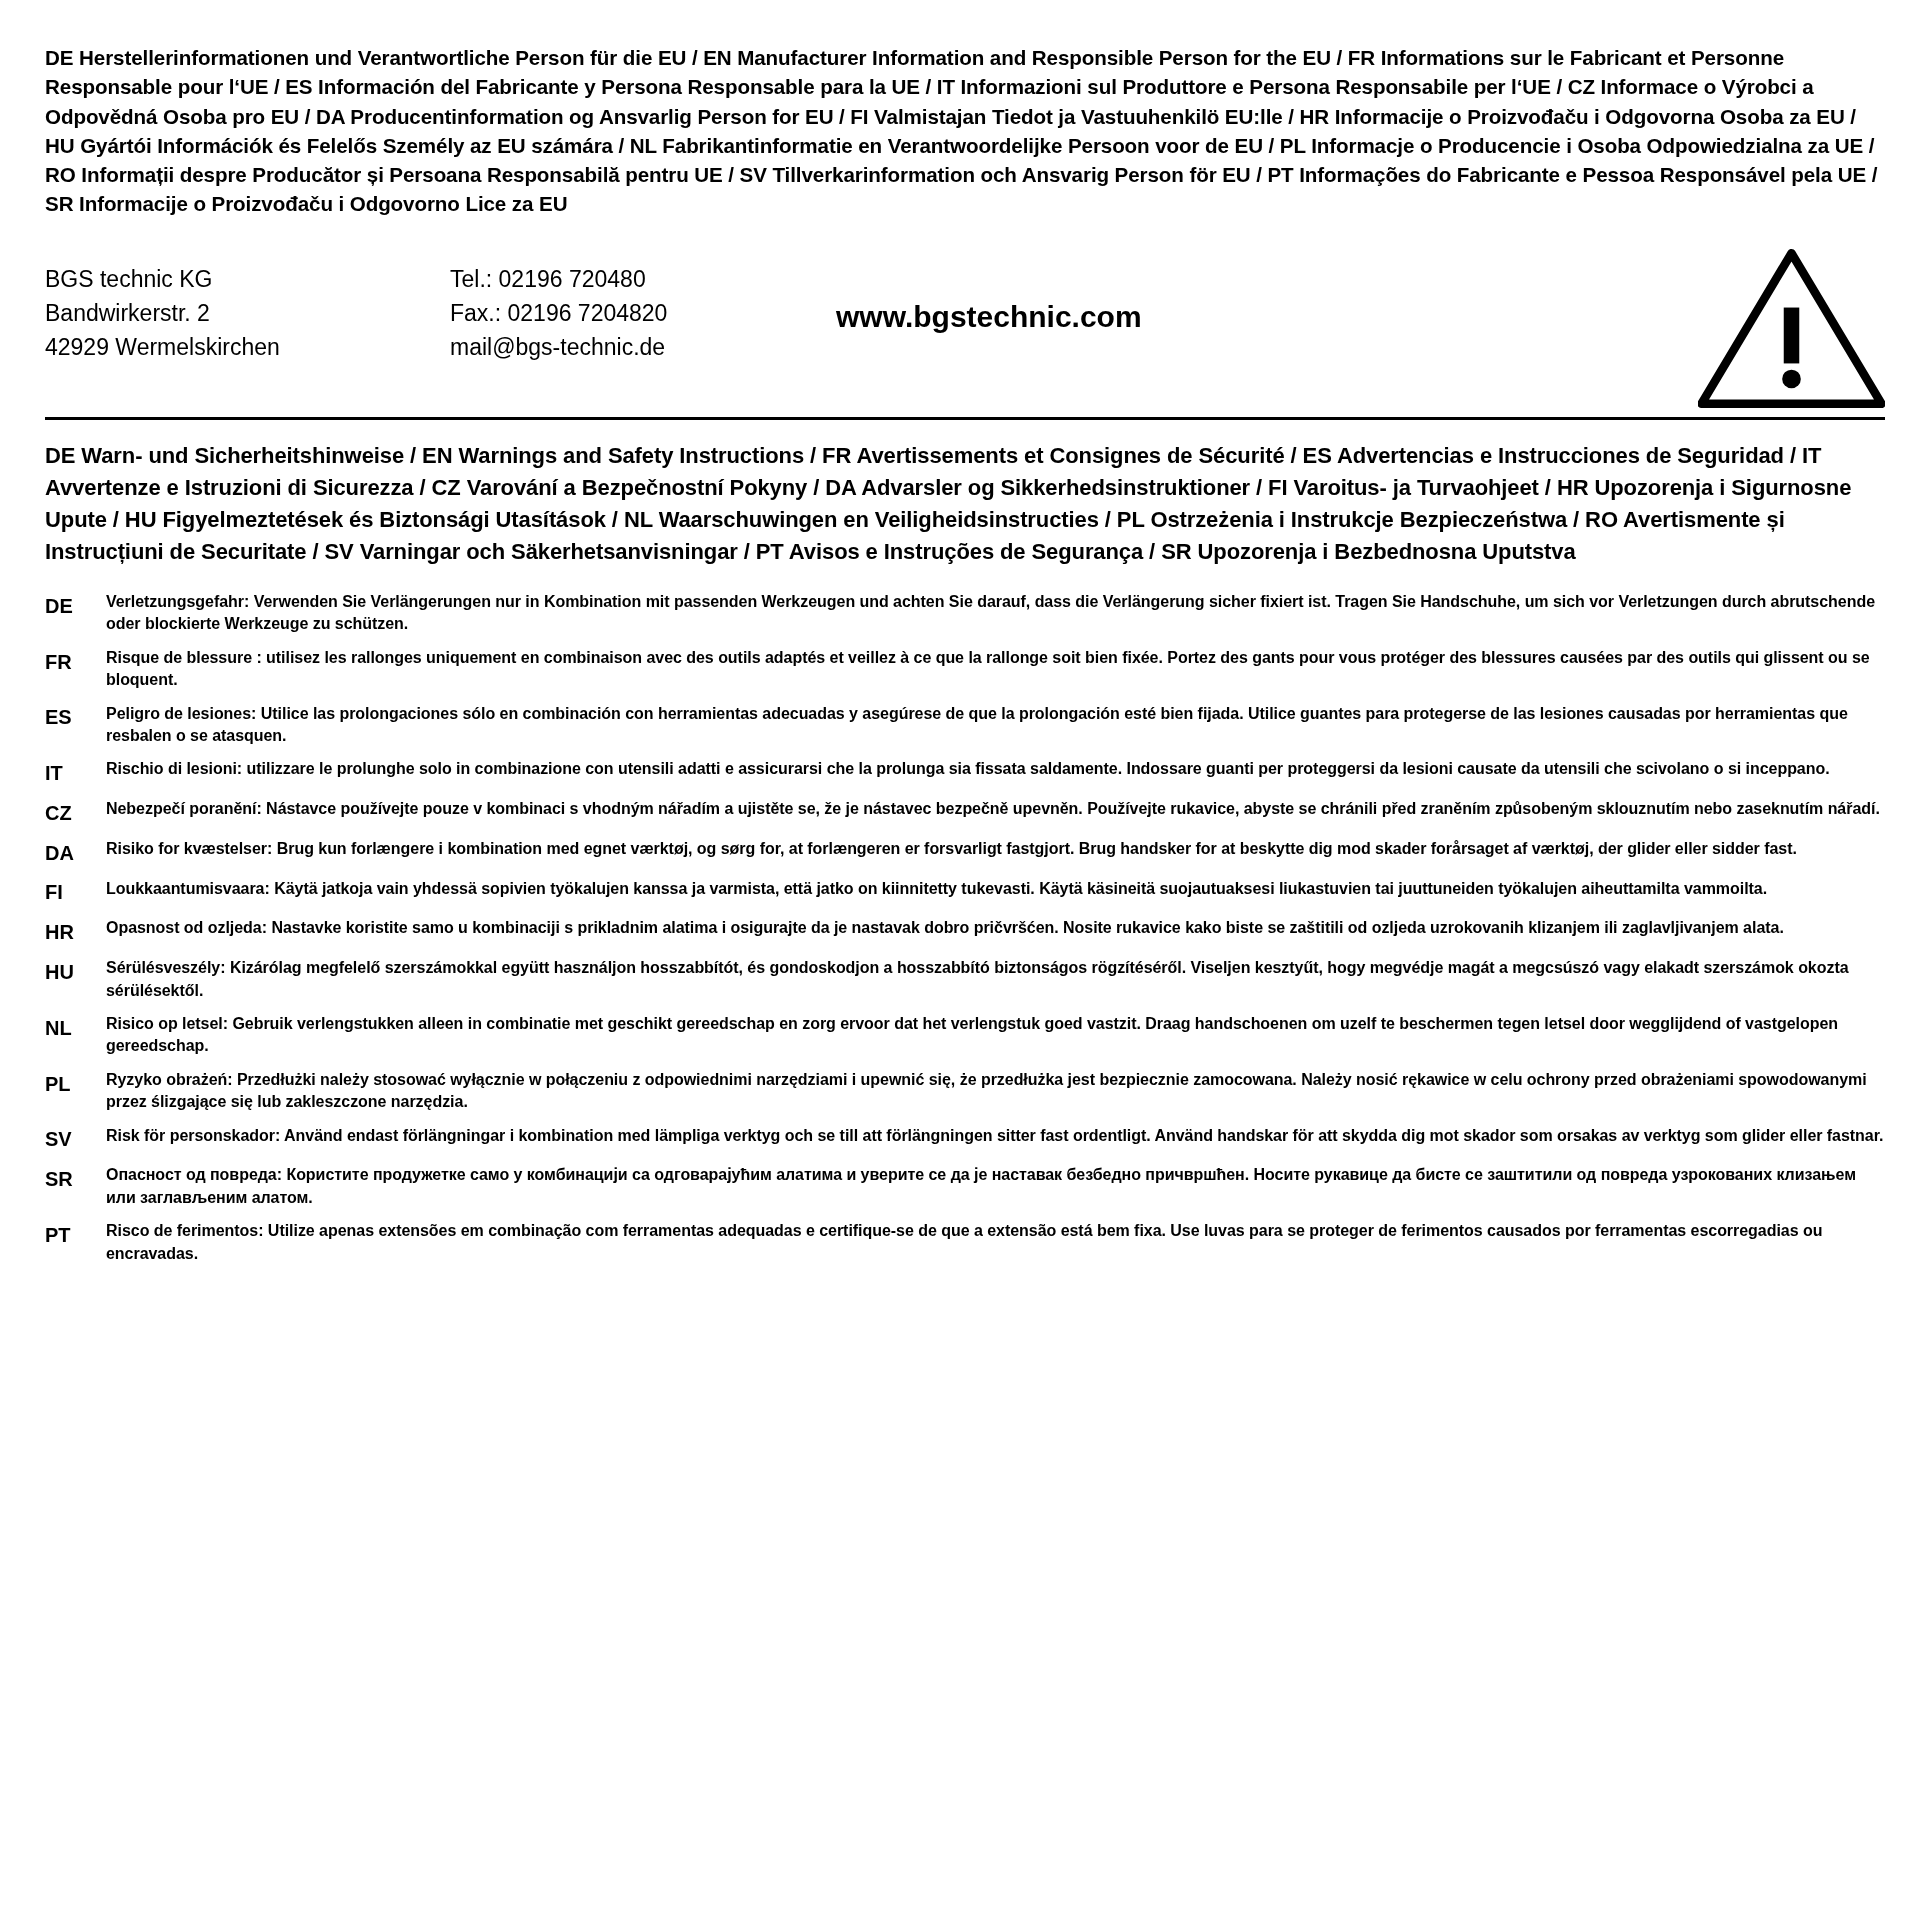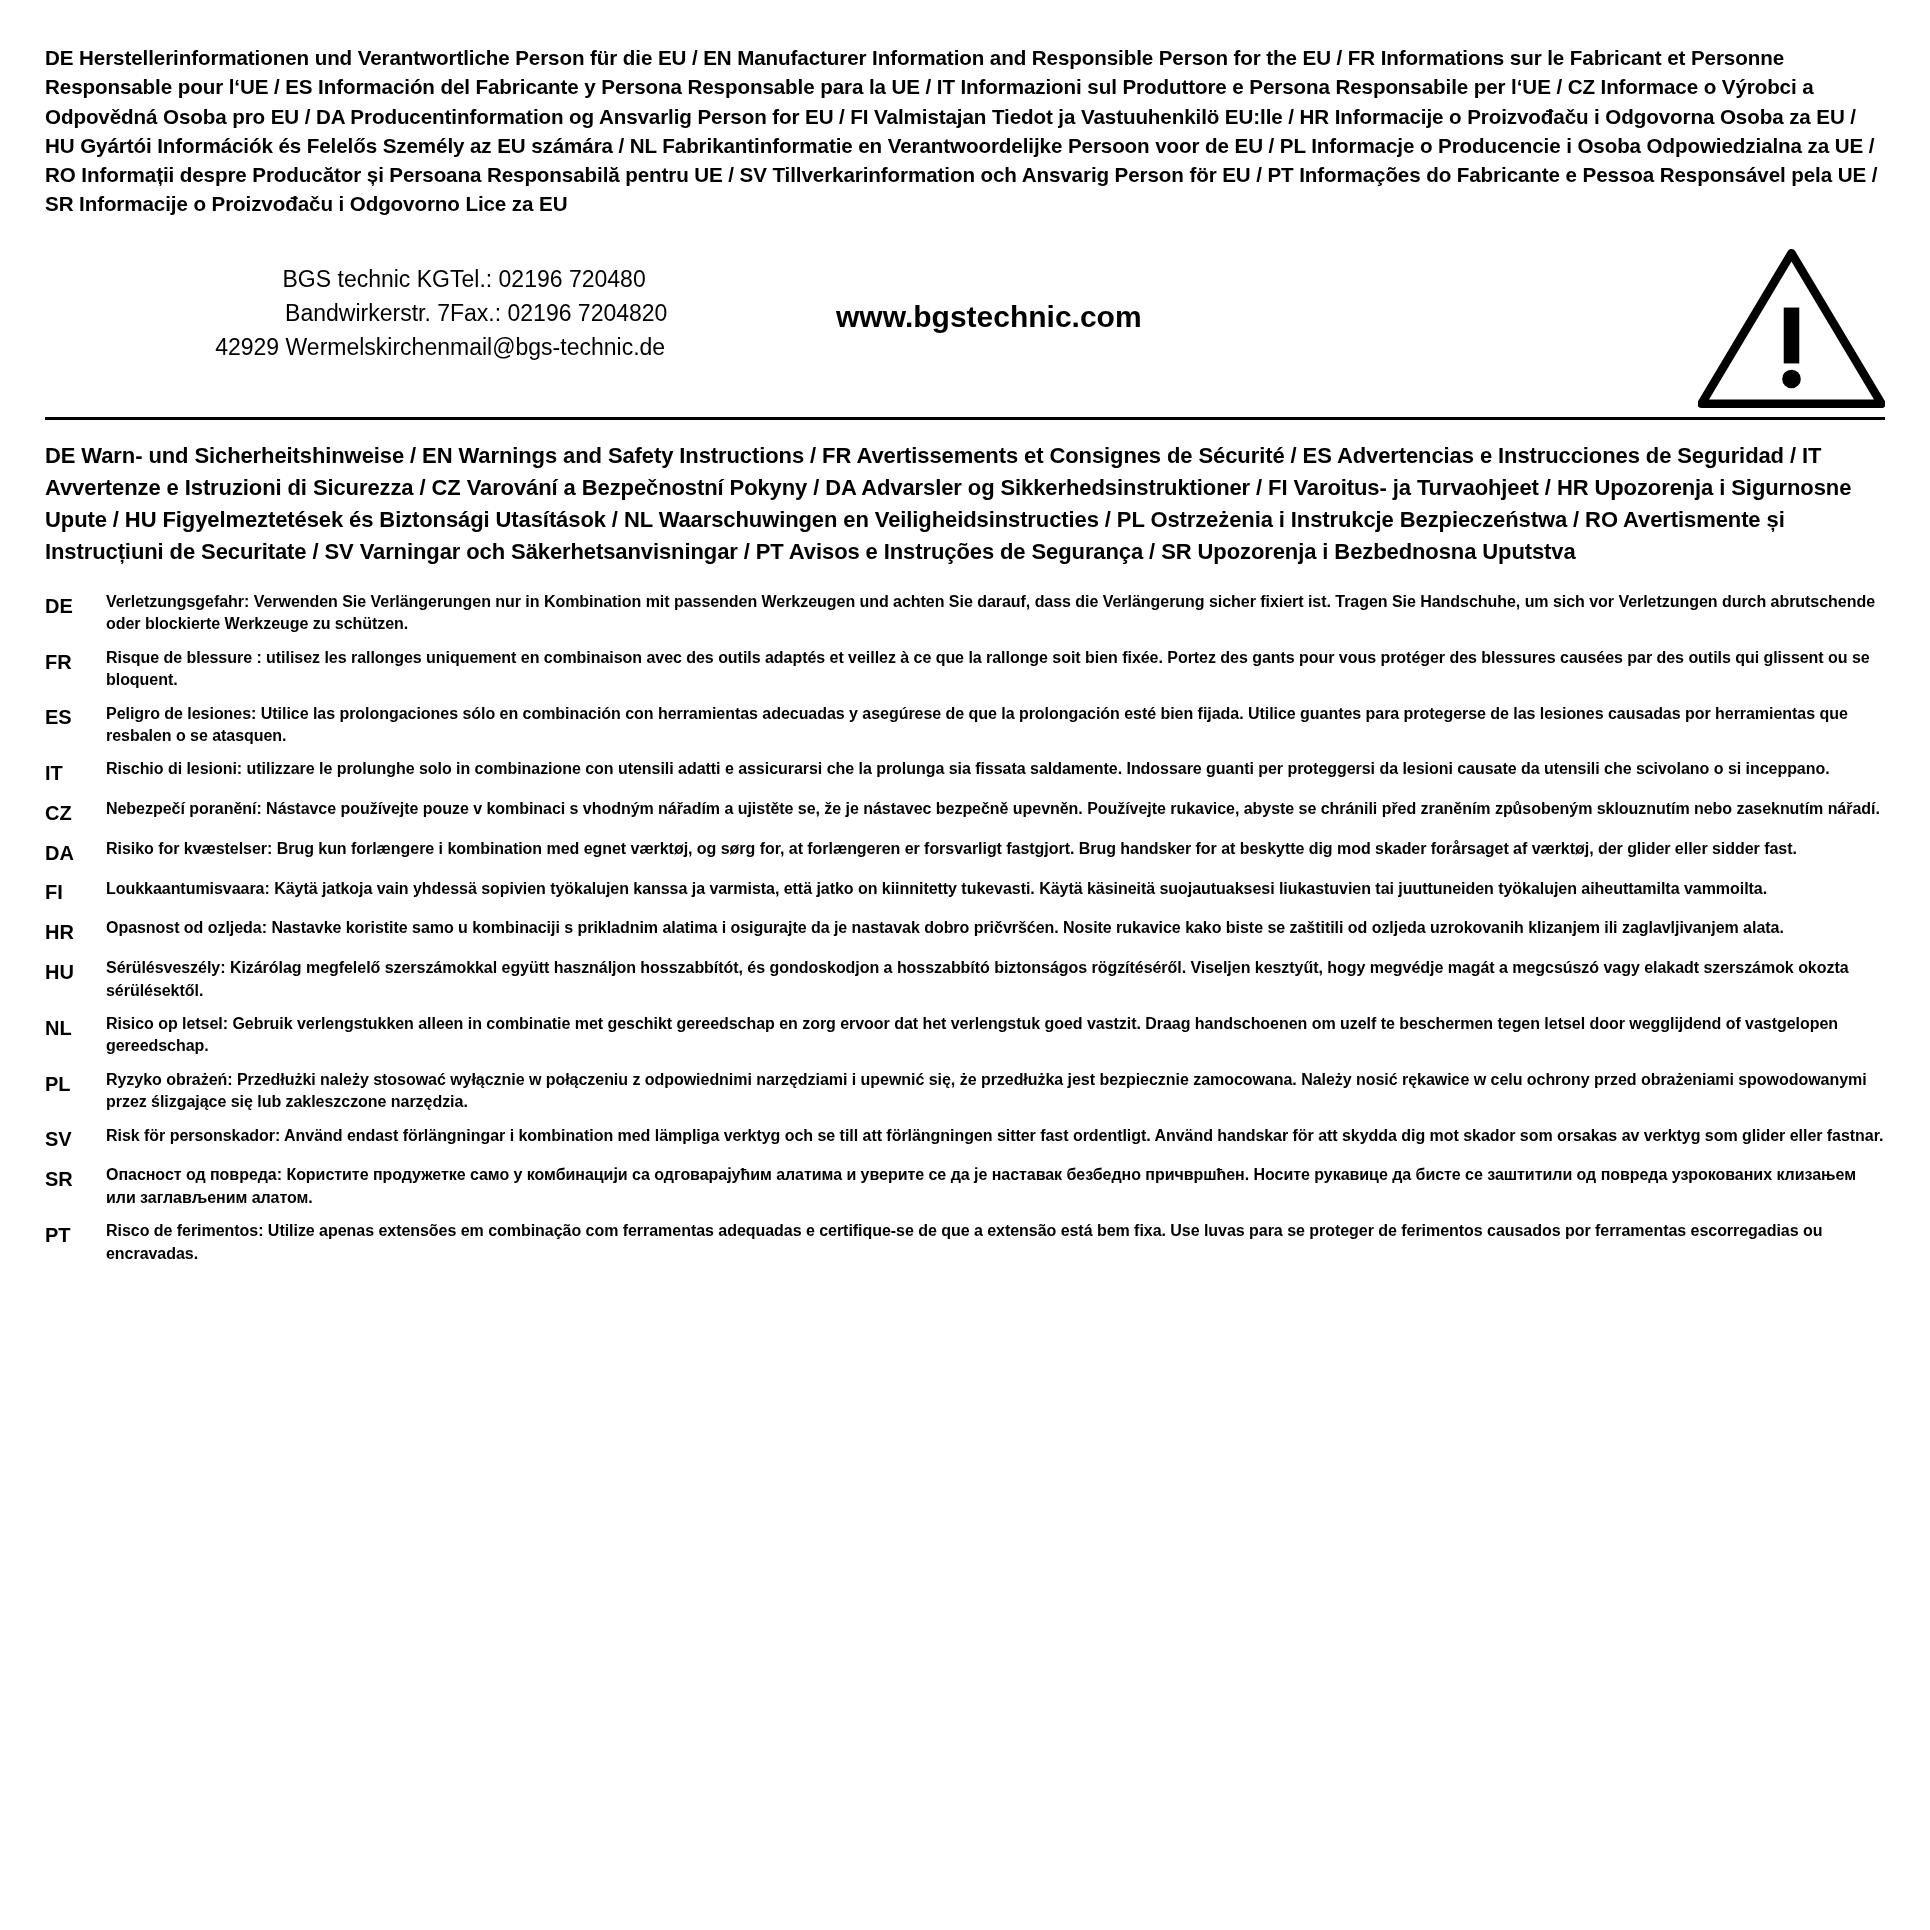--- a/index.html
+++ b/index.html
@@ -44,21 +44,20 @@
     padding-top: 6.2px;
     position: relative;
   }
   .logo svg { display: block; }
 
   .addr {
     flex: 0 0 405px;
     font-size: 23px;
     line-height: 1.48;
     padding-top: 26.5px;
-    text-align: right;
   }
   .tel {
     flex: 0 0 366px;
     font-size: 23px;
     line-height: 1.48;
     padding-top: 26.5px;
   }
   .web {
     flex: 1 1 auto;
     font-size: 30px;
@@ -116,21 +115,21 @@
 
 <div class="page">
 
   <div class="top-heading">DE Herstellerinformationen und Verantwortliche Person für die EU  /  EN Manufacturer Information and Responsible Person for the EU  /  FR Informations sur le Fabricant et Personne Responsable pour l‘UE  /  ES Información del Fabricante y Persona Responsable para la UE  /  IT Informazioni sul Produttore e Persona Responsabile per l‘UE  /  CZ Informace o Výrobci a Odpovědná Osoba pro EU  /  DA Producentinformation og Ansvarlig Person for EU  /  FI Valmistajan Tiedot ja Vastuuhenkilö EU:lle  /  HR Informacije o Proizvođaču i Odgovorna Osoba za EU  /  HU Gyártói Információk és Felelős Személy az EU számára  /  NL Fabrikantinformatie en Verantwoordelijke Persoon voor de EU  /  PL Informacje o Producencie i Osoba Odpowiedzialna za UE  /  RO Informații despre Producător și Persoana Responsabilă pentru UE  /  SV Tillverkarinformation och Ansvarig Person för EU  /  PT Informações do Fabricante e Pessoa Responsável pela UE  /  SR Informacije o Proizvođaču i Odgovorno Lice za EU</div>
 
   <div class="company-block">
 
 
     <div class="addr">
       <div>BGS technic KG</div>
-      <div>Bandwirkerstr. 7</div>
+      <div>Bandwirkerstr. 2</div>
       <div>42929 Wermelskirchen</div>
     </div>
 
     <div class="tel">
       <div>Tel.: 02196 720480</div>
       <div>Fax.: 02196 7204820</div>
       <div>mail@bgs-technic.de</div>
     </div>
 
     <div class="web">www.bgstechnic.com</div>

